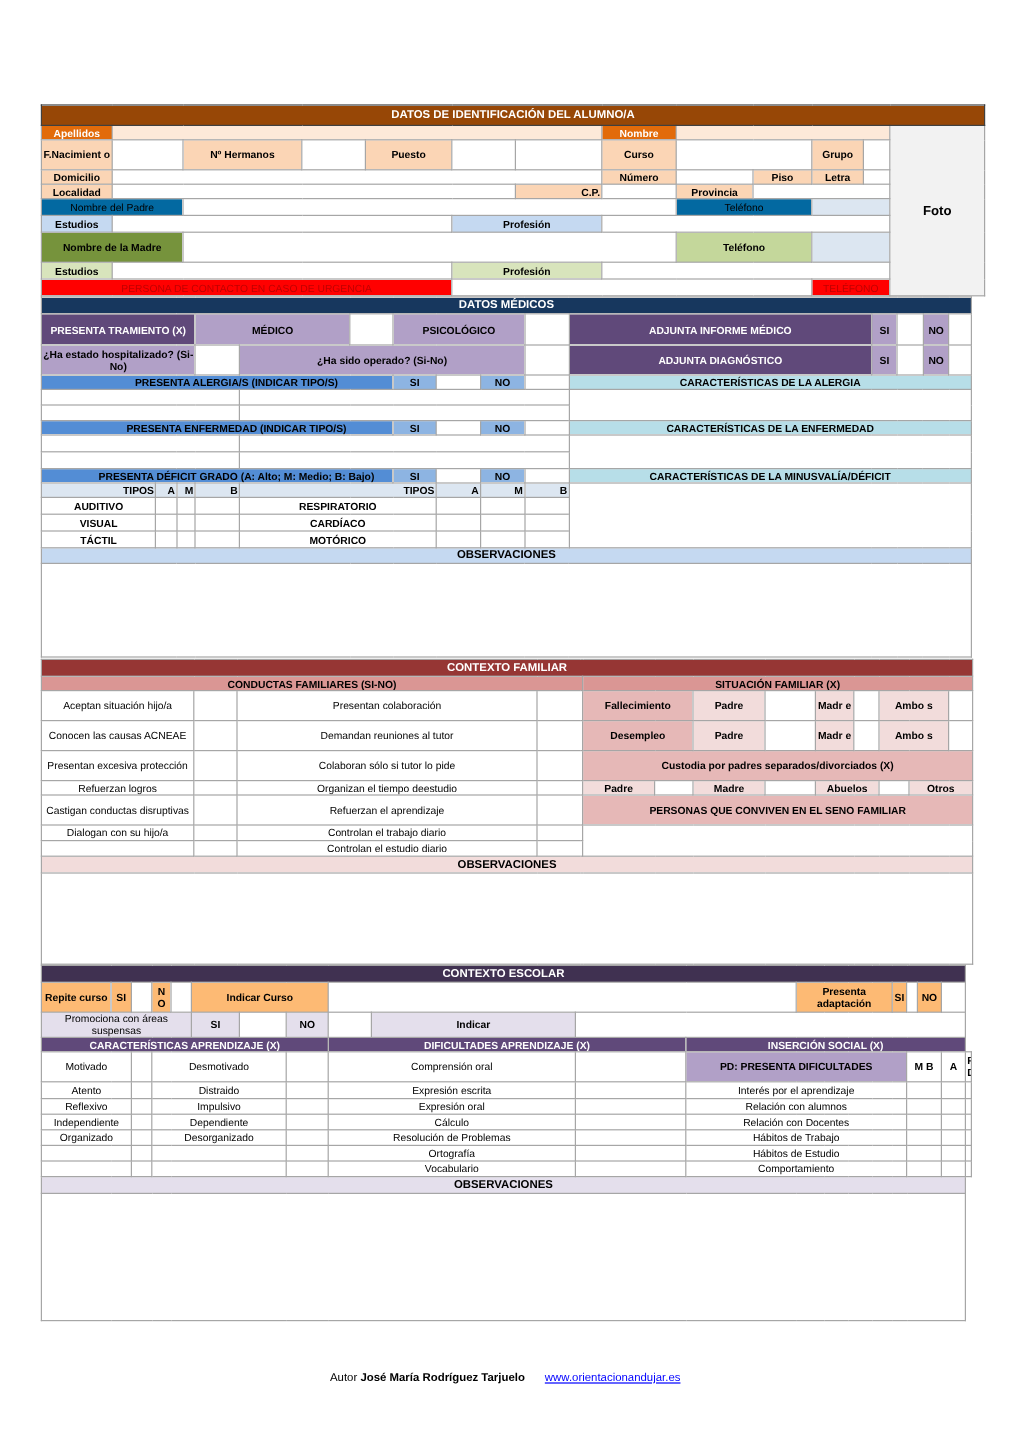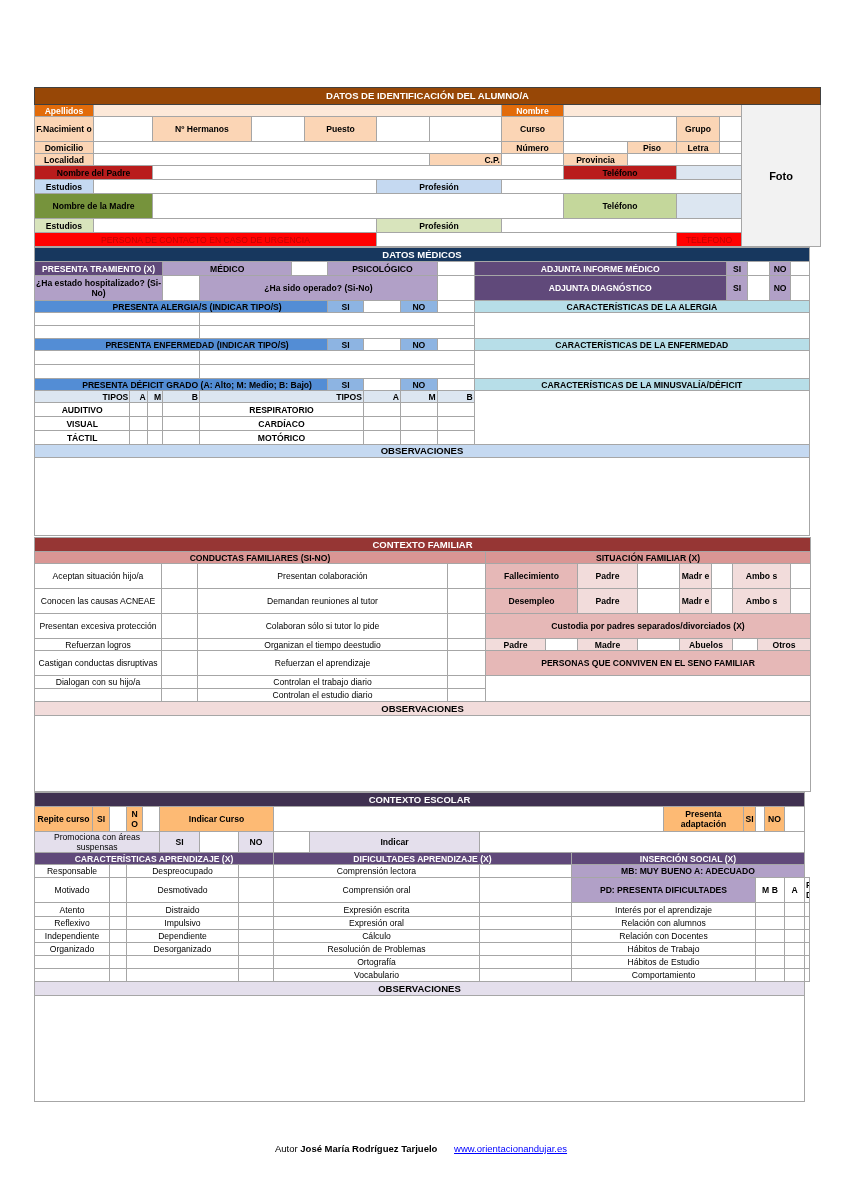--- a/index.html
+++ b/index.html
@@ -6,21 +6,21 @@
   body{width:842px;height:1191px;position:relative;font-family:"Liberation Sans",sans-serif;color:#000;overflow:hidden;}
   .sheet{position:absolute;left:34px;top:87px;width:776px;}
   table{border-collapse:collapse;table-layout:fixed;width:776px;}
   td{border:1px solid #a6a6a6;font-size:8.6px;text-align:center;vertical-align:middle;padding:0 1px;line-height:10px;overflow:hidden;}
   .b{font-weight:bold;}
   
   .brown-h{background:#974706;color:#fff;font-weight:bold;font-size:9.5px;height:16px;border:1.5px solid #404040;}
   .orange{background:#e26b0a;color:#fff;font-weight:bold;}
   .peach{background:#fbd5b5;font-weight:bold;}
   .peach-l{background:#fde9d9;}
-  .blue-d{background:#b91c1c;font-weight:bold;}
+  .blue-d{background:#0369a1;font-weight:normal;}
   .blue-l{background:#c5d9f1;font-weight:bold;}
   .blue-xl{background:#dce6f1;}
   .green-d{background:#76933c;font-weight:bold;}
   .green-m{background:#c4d79b;font-weight:bold;}
   .green-l{background:#d8e4bc;font-weight:bold;}
   .foto{background:#f2f2f2;font-weight:bold;font-size:11px;}
   .red{background:#ff0000;color:#c00000;font-weight:normal;}
   
   .navy-h{background:#17375e;color:#fff;font-weight:bold;font-size:9.5px;}
   .purple-d{background:#60497a;color:#fff;font-weight:bold;}
@@ -157,21 +157,21 @@
         <col style="width:246px">
         <col style="width:21px">
         <col style="width:21px">
         <col style="width:21px">
         <col style="width:18px">
   </colgroup>
   <tbody>
         <tr style="height:14px">
           <td colspan="15" class="navy-h">DATOS MÉDICOS</td>
         </tr>
-  <tr style="height:14px">
+  <tr style="height:26px">
     <td colspan="3" class="purple-d">PRESENTA TRAMIENTO (X)</td>
     <td colspan="2" class="purple-m">MÉDICO</td>
     <td class="white"></td>
     <td colspan="3" class="purple-m">PSICOLÓGICO</td>
     <td class="white"></td>
     <td class="purple-d">ADJUNTA INFORME MÉDICO</td>
     <td class="purple-m">SI</td>
     <td class="white"></td>
     <td class="purple-m">NO</td>
     <td class="white"></td>
@@ -431,29 +431,20 @@
     <td class="lav-lb">NO</td>
     <td class="white"></td>
     <td class="lav-lb">Indicar</td>
     <td colspan="10" class="white"></td>
   </tr>
   <tr style="height:12px">
     <td colspan="8" class="vio">CARACTERÍSTICAS APRENDIZAJE (X)</td>
     <td colspan="3" class="vio">DIFICULTADES APRENDIZAJE (X)</td>
     <td colspan="9" class="vio">INSERCIÓN SOCIAL (X)</td>
   </tr>
-  <tr style="height:13px">
-    <td colspan="2">Responsable</td>
-    <td></td>
-    <td colspan="4">Despreocupado</td>
-    <td></td>
-    <td colspan="2">Comprensión lectora</td>
-    <td></td>
-    <td colspan="9" class="vio-m">MB: MUY BUENO    A: ADECUADO</td>
-  </tr>
   <tr style="height:25px">
     <td colspan="2">Motivado</td>
     <td></td>
     <td colspan="4">Desmotivado</td>
     <td></td>
     <td colspan="2">Comprensión oral</td>
     <td></td>
     <td colspan="6" class="vio-m">PD: PRESENTA DIFICULTADES</td>
     <td colspan="2" class="white b">M B</td>
     <td class="white b">A</td>

